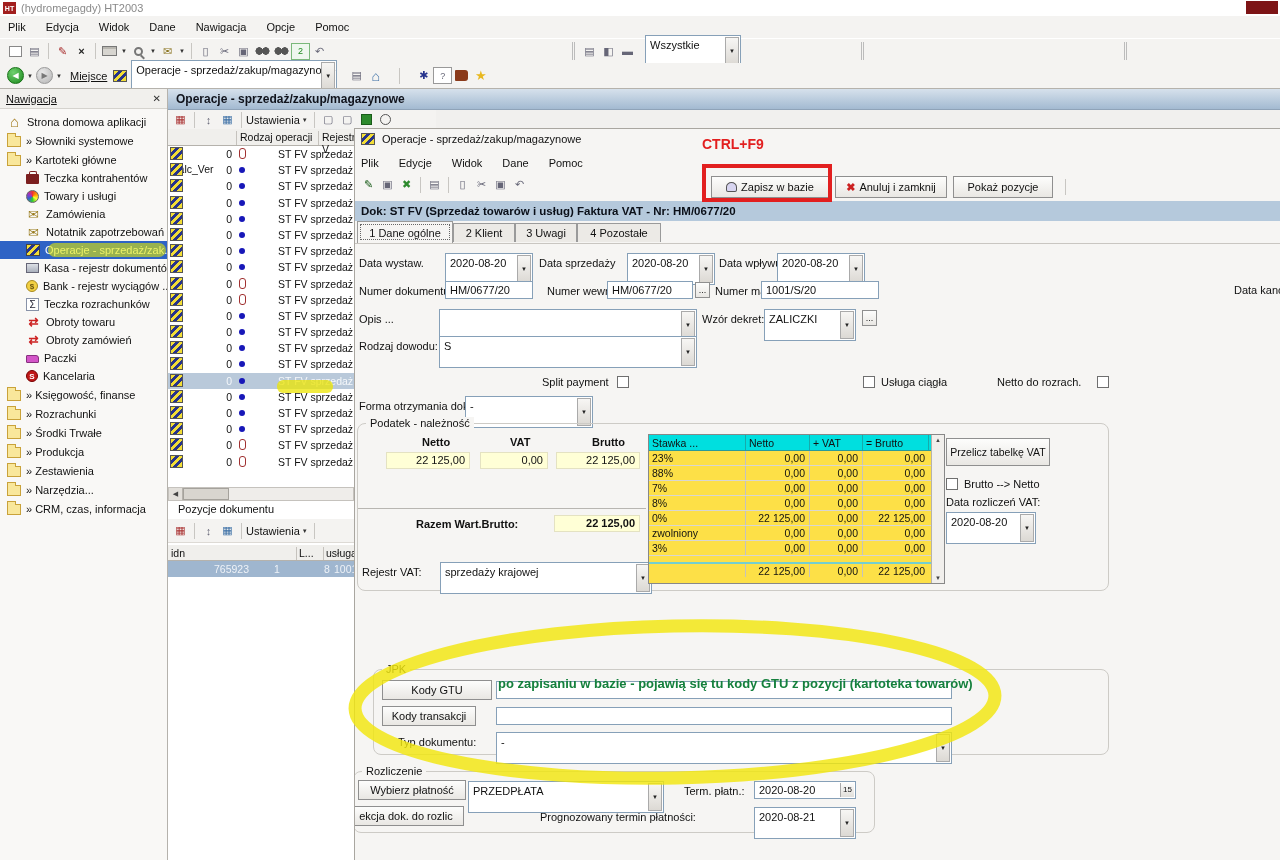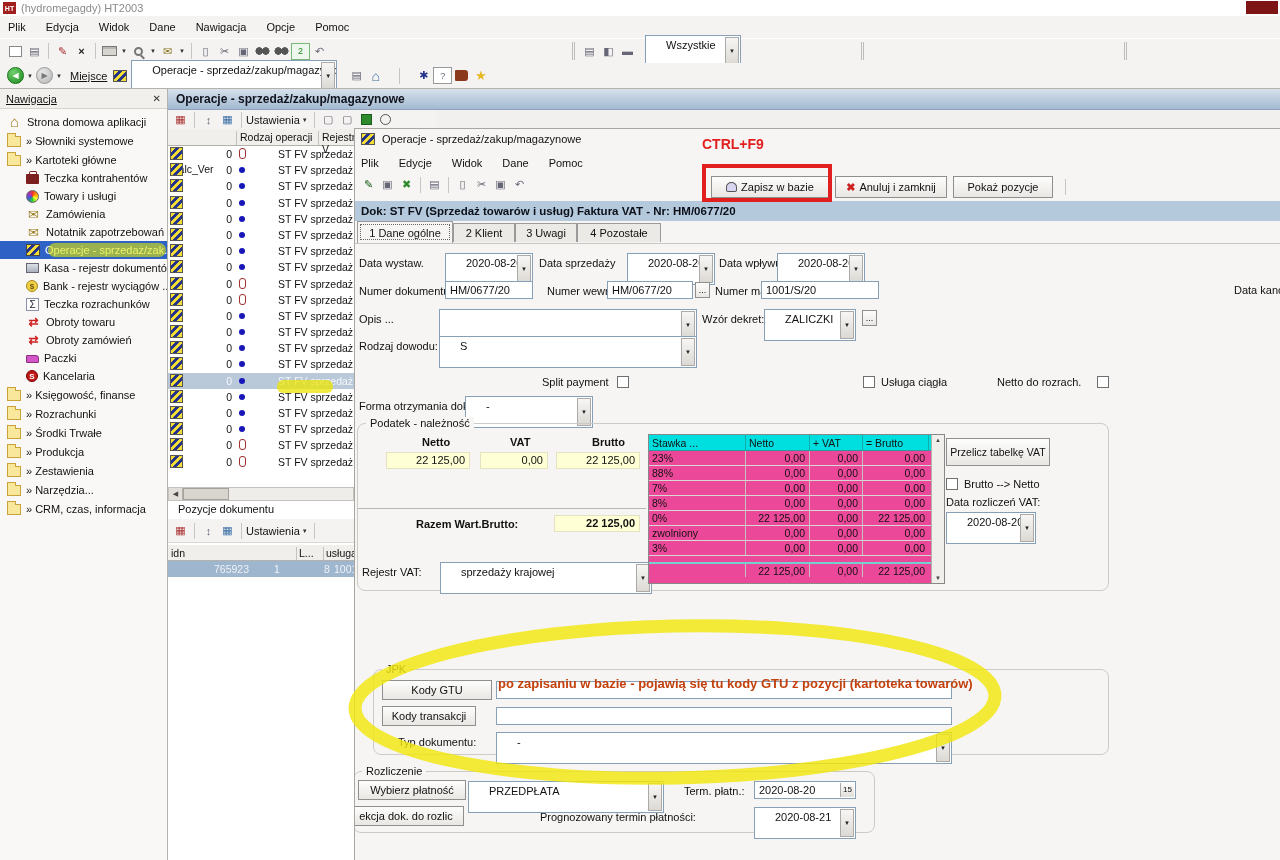--- a/index.html
+++ b/index.html
@@ -23,21 +23,21 @@
 .vsep2{width:3px;height:18px;border-left:1px solid #bbb;border-right:1px solid #bbb;margin:0 5px;flex:none;}
 .icbox{width:13px;height:11px;border:1px solid #888;background:#fff;flex:none;}
 .ic-print{width:15px;height:10px;background:#d7d5d0;border:1px solid #777;box-shadow:inset 0 2px 0 #b8b6b0;flex:none;}
 .ic-mag{width:9px;height:9px;border:2px solid #777;border-radius:50%;position:relative;flex:none;}
 .ic-mag::after{content:"";position:absolute;right:-4px;bottom:-4px;width:5px;height:2px;background:#777;transform:rotate(45deg);}
 .ic-circle{width:17px;height:17px;border-radius:50%;display:flex;align-items:center;justify-content:center;color:#fff;font-size:8px;flex:none;}
 .ic-green{background:radial-gradient(circle at 35% 30%,#6fd06f,#1d8a1d);border:1px solid #157015;}
 .ic-gray{background:radial-gradient(circle at 35% 30%,#e8e8e8,#b5b5b5);border:1px solid #999;color:#777;}
 .ic-binoc{width:15px;height:10px;background:radial-gradient(circle at 28% 50%,#555 3.5px,transparent 4px),radial-gradient(circle at 72% 50%,#555 3.5px,transparent 4px);flex:none;}
 .ic-diag{width:14px;height:12px;background:repeating-linear-gradient(135deg,#f2dd35 0 3px,#26338c 3px 6px);border:1px solid #555;flex:none;}
-.combo{position:absolute;background:#fff;border:1px solid #86a0b8;height:32px;font-size:11px;line-height:16px;padding:1px 16px 0 20px;overflow:hidden;white-space:nowrap;}
+.combo{position:absolute;background:#fff;border:1px solid #86a0b8;height:32px;font-size:11px;line-height:16px;padding:1px 16px 0 4px;overflow:hidden;white-space:nowrap;}
 .combo .arr{position:absolute;top:1px;right:1px;bottom:1px;width:14px;background:linear-gradient(#f7f6f4,#dcd9d4);border:1px solid #aaa;font-size:6px;color:#222;display:flex;align-items:center;justify-content:center;}
 .combo.inline{position:relative;display:inline-block;top:0;}
 .tbox{position:absolute;background:#fff;border:1px solid #86a0b8;height:18px;font-size:11px;line-height:16px;padding:0 3px 0 4px;overflow:hidden;white-space:nowrap;}
 .btn{position:absolute;background:linear-gradient(#fdfdfc,#e9e7e3);border:1px solid #8f8f8f;font-size:11px;display:flex;align-items:center;justify-content:center;gap:4px;white-space:nowrap;}
 .cb{position:absolute;width:12px;height:12px;background:#fff;border:1px solid #6f6f6f;}
 .grp{position:absolute;border:1px solid #cdcbc6;border-radius:8px;}
 .leg{position:absolute;top:-7px;left:8px;background:#f6f5f3;padding:0 4px;font-size:11px;white-space:nowrap;}
 
 #sidebar{position:absolute;left:0;top:88px;width:168px;height:772px;background:#f9f8f6;border-right:1px solid #b5b2ac;border-top:1px solid #b5b2ac;}
 #sidehead{height:20px;display:flex;align-items:center;justify-content:space-between;padding:0 6px;background:#f1f0ed;border-bottom:1px solid #d5d3ce;}
@@ -90,37 +90,37 @@
 #docwin{position:absolute;left:354px;top:128px;width:926px;height:732px;background:#f6f5f3;border-left:1px solid #a9a6a0;border-top:1px solid #a9a6a0;overflow:hidden;z-index:10;}
 #doc-titlerow{position:absolute;left:6px;top:4px;display:flex;align-items:center;gap:7px;}
 #doc-menurow{position:absolute;left:6px;top:28px;display:flex;}
 #doc-toolrow{position:absolute;left:4px;top:47px;display:flex;align-items:center;}
 #dokbar{position:absolute;left:0;top:72px;width:926px;height:20px;background:#b5c9dc;display:flex;align-items:center;padding-left:6px;font-weight:bold;font-size:11.5px;color:#0a0f18;}
 .tab{position:absolute;top:94px;height:19px;background:#eceae6;border:1px solid #9a9a9a;border-bottom:none;display:flex;align-items:center;justify-content:center;font-size:11px;}
 .tab.active{top:92px;height:22px;background:#f6f5f3;z-index:2;outline:1px dotted #666;outline-offset:-4px;}
 #tabline{position:absolute;left:0;top:114px;width:926px;height:1px;background:#c9c6c1;}
 .yval{position:absolute;background:#ffffd6;border:1px solid #e4e2c2;text-align:right;font-size:11px;padding:1px 4px 0 2px;height:17px;}
 
-#vat-wrap{position:absolute;left:290px;top:10px;width:297px;height:150px;border:1px solid #888;background:#ec4899;}
+#vat-wrap{position:absolute;left:290px;top:10px;width:297px;height:150px;border:1px solid #888;background:#fde047;}
 #vat-table{position:absolute;left:0;top:0;right:13px;bottom:0;overflow:hidden;}
 .vrow{height:15px;line-height:15px;font-size:10.5px;white-space:nowrap;border-bottom:1px solid #d8d6d2;}
 .vrow span{display:inline-block;vertical-align:top;height:100%;overflow:hidden;}
 .vrow .c0{width:97px;padding-left:3px;border-right:1px solid #c5c2bd;}
 .vrow .c1{width:64px;border-right:1px solid #c5c2bd;}
 .vrow .c2{width:53px;border-right:1px solid #c5c2bd;}
 .vrow .c3{width:66px;}
 .vrow .num{text-align:right;padding-right:4px;}
 .vrow.vhead{height:16px;line-height:16px;background:#00dfdf;border-bottom:1px solid #2a9a9a;font-size:10.5px;}
 .vrow.vhead span{border-right:1px solid #16abab;padding-left:3px;}
 .vrow.vtotal{margin-top:6px;border-top:2px solid #74cfcf;border-bottom:none;}
 #vat-scroll{position:absolute;right:0;top:0;bottom:0;width:13px;background:#f1efec;border-left:1px solid #b5b2ac;font-size:6px;color:#444;display:flex;flex-direction:column;justify-content:space-between;align-items:center;padding:2px 0;}
 
 #ann-redrect{position:absolute;left:702px;top:164px;width:130px;height:38px;border:4px solid #e21f1f;z-index:60;}
 #ann-ctrlf9{position:absolute;left:702px;top:136px;font-size:14px;font-weight:bold;color:#e21f1f;z-index:60;}
-#ann-gtu{position:absolute;left:498px;top:676px;font-size:13px;font-weight:bold;color:#c2410c;white-space:nowrap;z-index:60;}
+#ann-gtu{position:absolute;left:498px;top:676px;font-size:13px;font-weight:bold;color:#15803d;white-space:nowrap;z-index:60;}
 #ann-ellipse{position:absolute;left:340px;top:616px;z-index:55;pointer-events:none;}
 #smudge-side{position:absolute;left:48px;top:243px;width:118px;height:14px;background:rgba(225,232,0,.6);border-radius:7px;z-index:40;}
 #smudge-list{position:absolute;left:277px;top:380px;width:56px;height:13px;background:rgba(236,228,0,.75);border-radius:6px;z-index:40;}
 .dotsbtn{position:absolute;width:15px;height:16px;background:linear-gradient(#fdfdfc,#e9e7e3);border:1px solid #8f8f8f;font-size:9px;display:flex;align-items:flex-end;justify-content:center;padding-bottom:2px;}
 .calbtn{position:absolute;top:1px;right:1px;bottom:1px;width:14px;background:linear-gradient(#fdfdfc,#e0ded9);border-left:1px solid #aaa;font-size:8px;display:flex;align-items:center;justify-content:center;}
 </style>
 </head>
 <body>
 
 <div id="titlebar">

